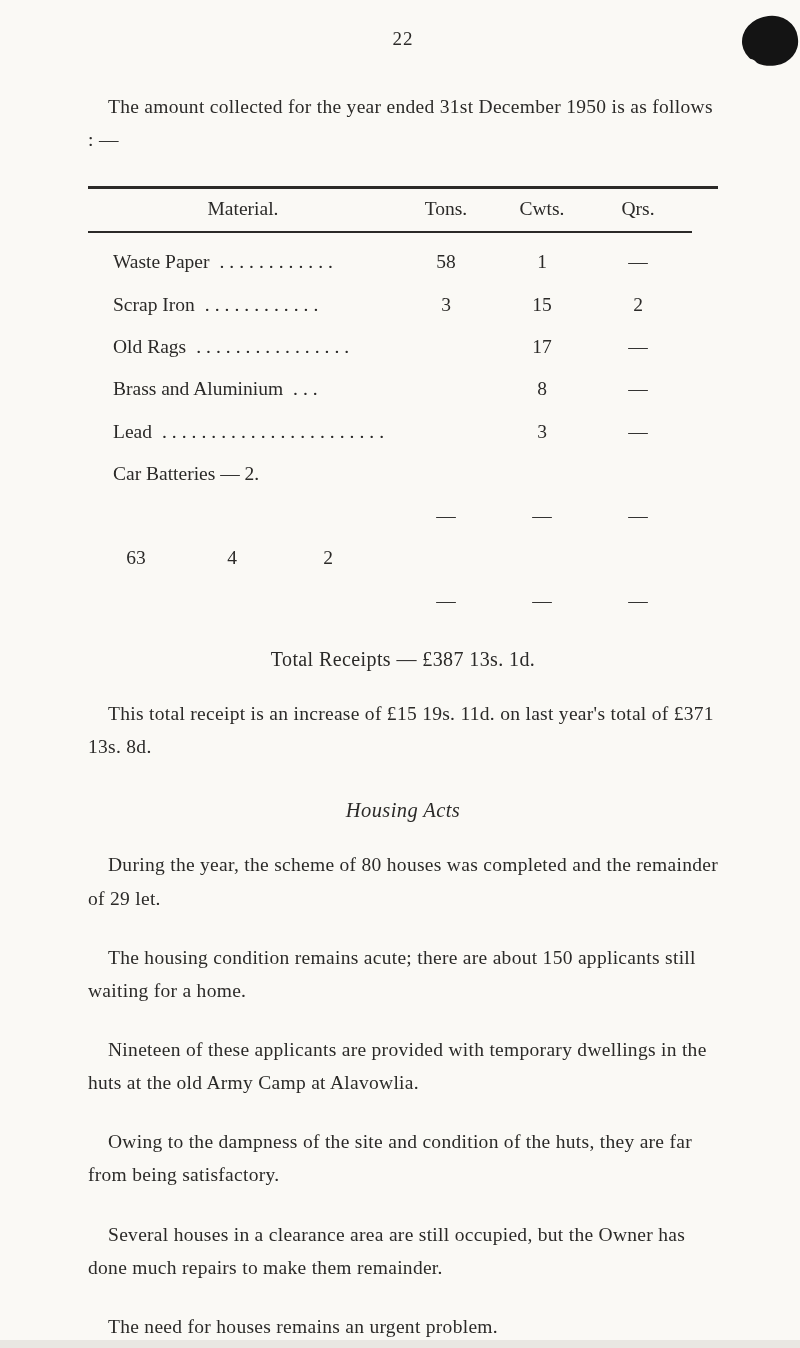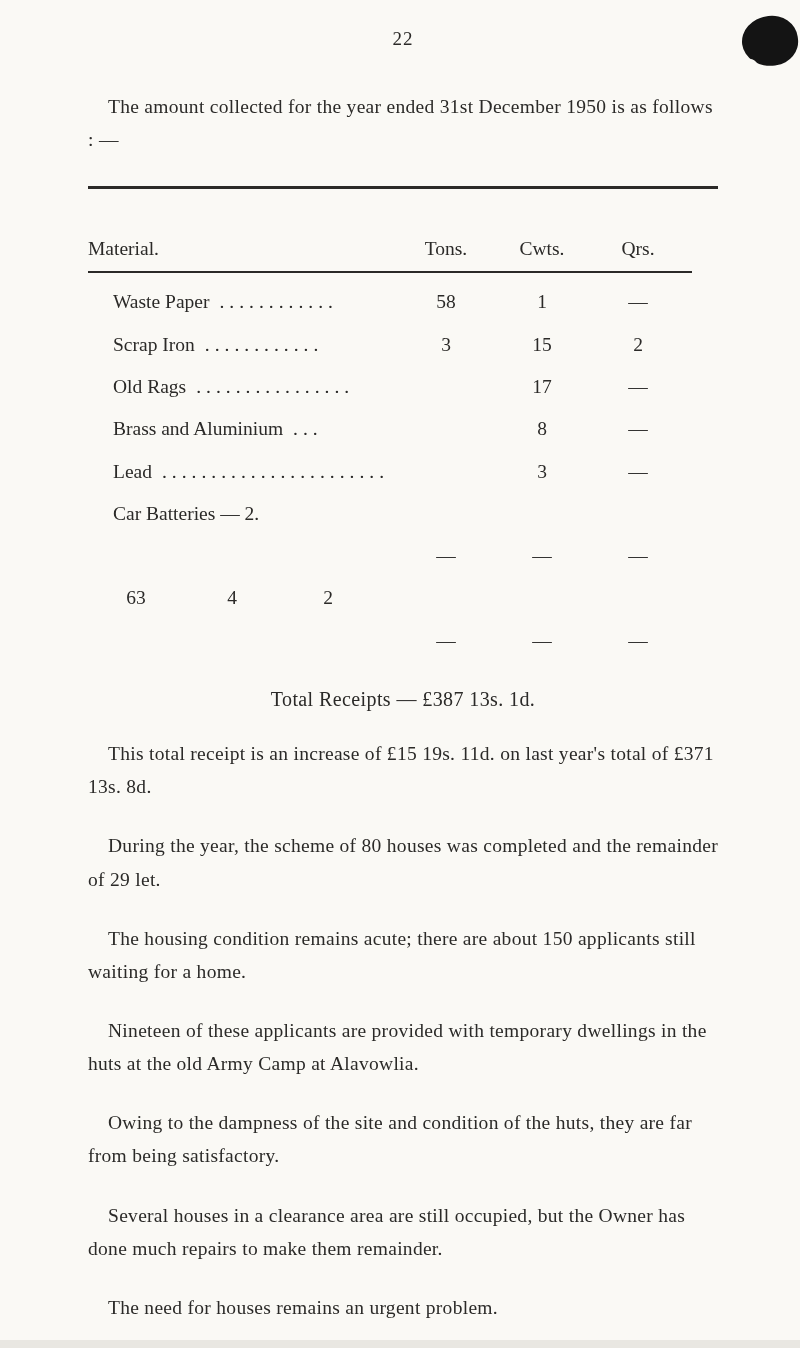--- a/index.html
+++ b/index.html
@@ -68,23 +68,22 @@
   .cell.mat {
     width: 310px;
     padding-left: 25px;
     display: flex;
     align-items: baseline;
     overflow: hidden;
     white-space: nowrap;
   }
   .thead .cell.mat {
     display: block;
-    text-align: left;
+    text-align: center;
     padding-left: 0;
-    margin-top: 40px;
   }
   .cell.num { width: 96px; text-align: center; }
   .tbody { padding-top: 0; padding-bottom: 6px; }
   .tbody .trow { margin-top: 16px; line-height: 1.35; }
   .leader {
     margin-left: 10px;
     letter-spacing: 5px;
     overflow: hidden;
     white-space: nowrap;
     color: #2b2a28;
@@ -212,20 +211,21 @@
         <div class="cell num">—</div>
       </div>
 
     </div>
   </div>
 
   <p class="total-receipts">Total Receipts — £387 13s. 1d.</p>
 
   <p class="para">This total receipt is an increase of £15 19s. 11d. on last year's total of £371 13s. 8d.</p>
 
+  <h3 class="section-heading">Housing Acts</h3>
 
   <p class="para">During the year, the scheme of 80 houses was completed and the remainder of 29 let.</p>
   <p class="para">The housing condition remains acute; there are about 150 applicants still waiting for a home.</p>
   <p class="para">Nineteen of these applicants are provided with temporary dwellings in the huts at the old Army Camp at Alavowlia.</p>
   <p class="para">Owing to the dampness of the site and condition of the huts, they are far from being satisfactory.</p>
   <p class="para">Several houses in a clearance area are still occupied, but the Owner has done much repairs to make them remainder.</p>
   <p class="para">The need for houses remains an urgent problem.</p>
 
 </div>
 

